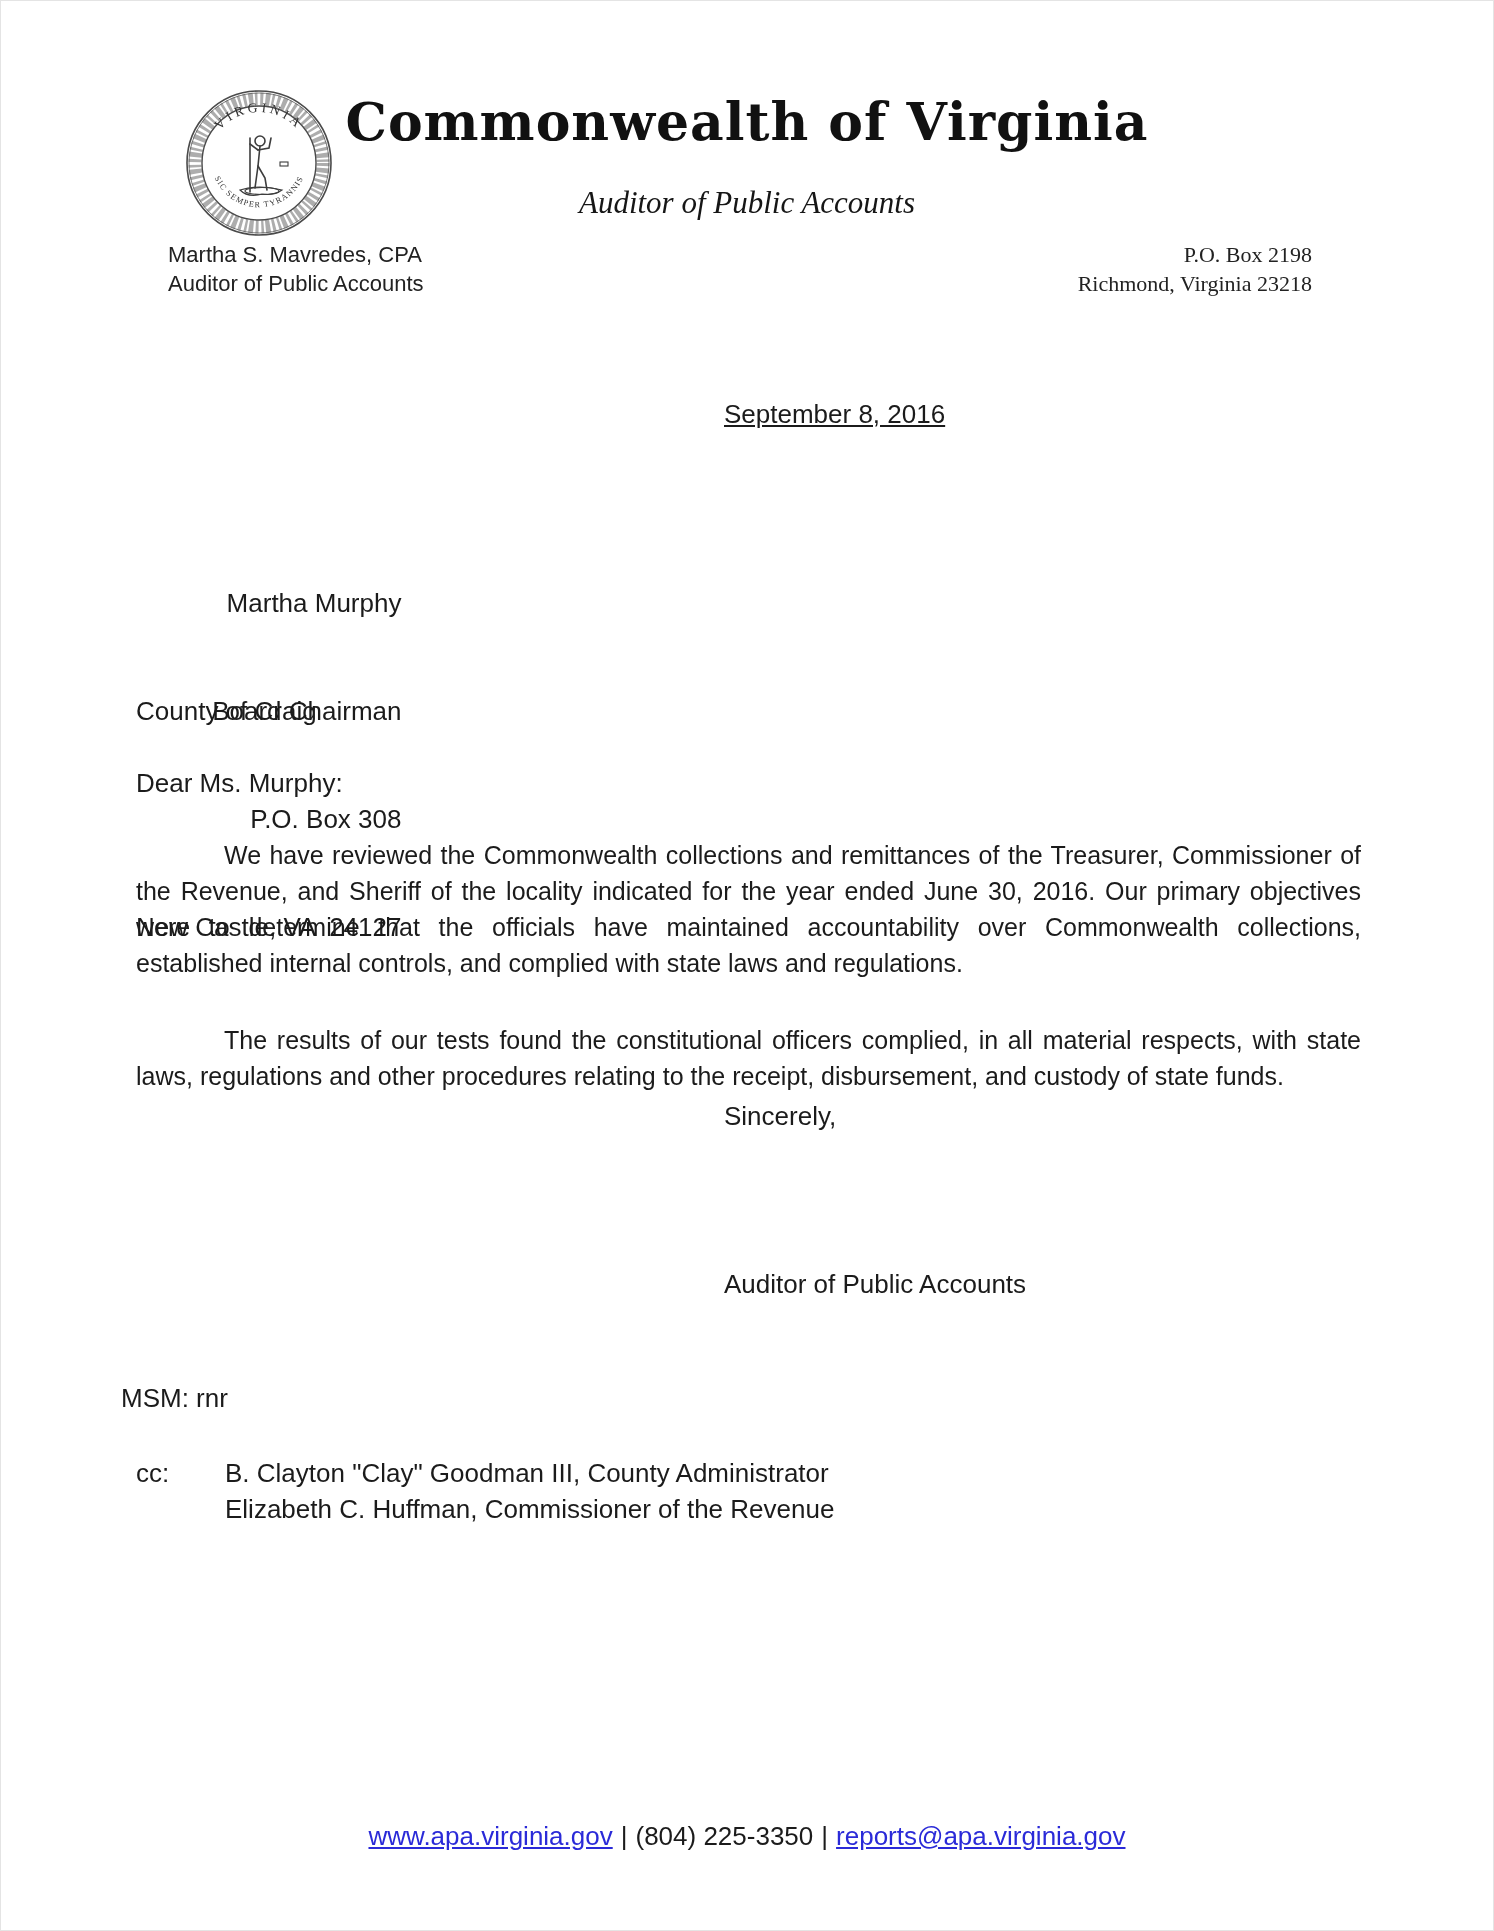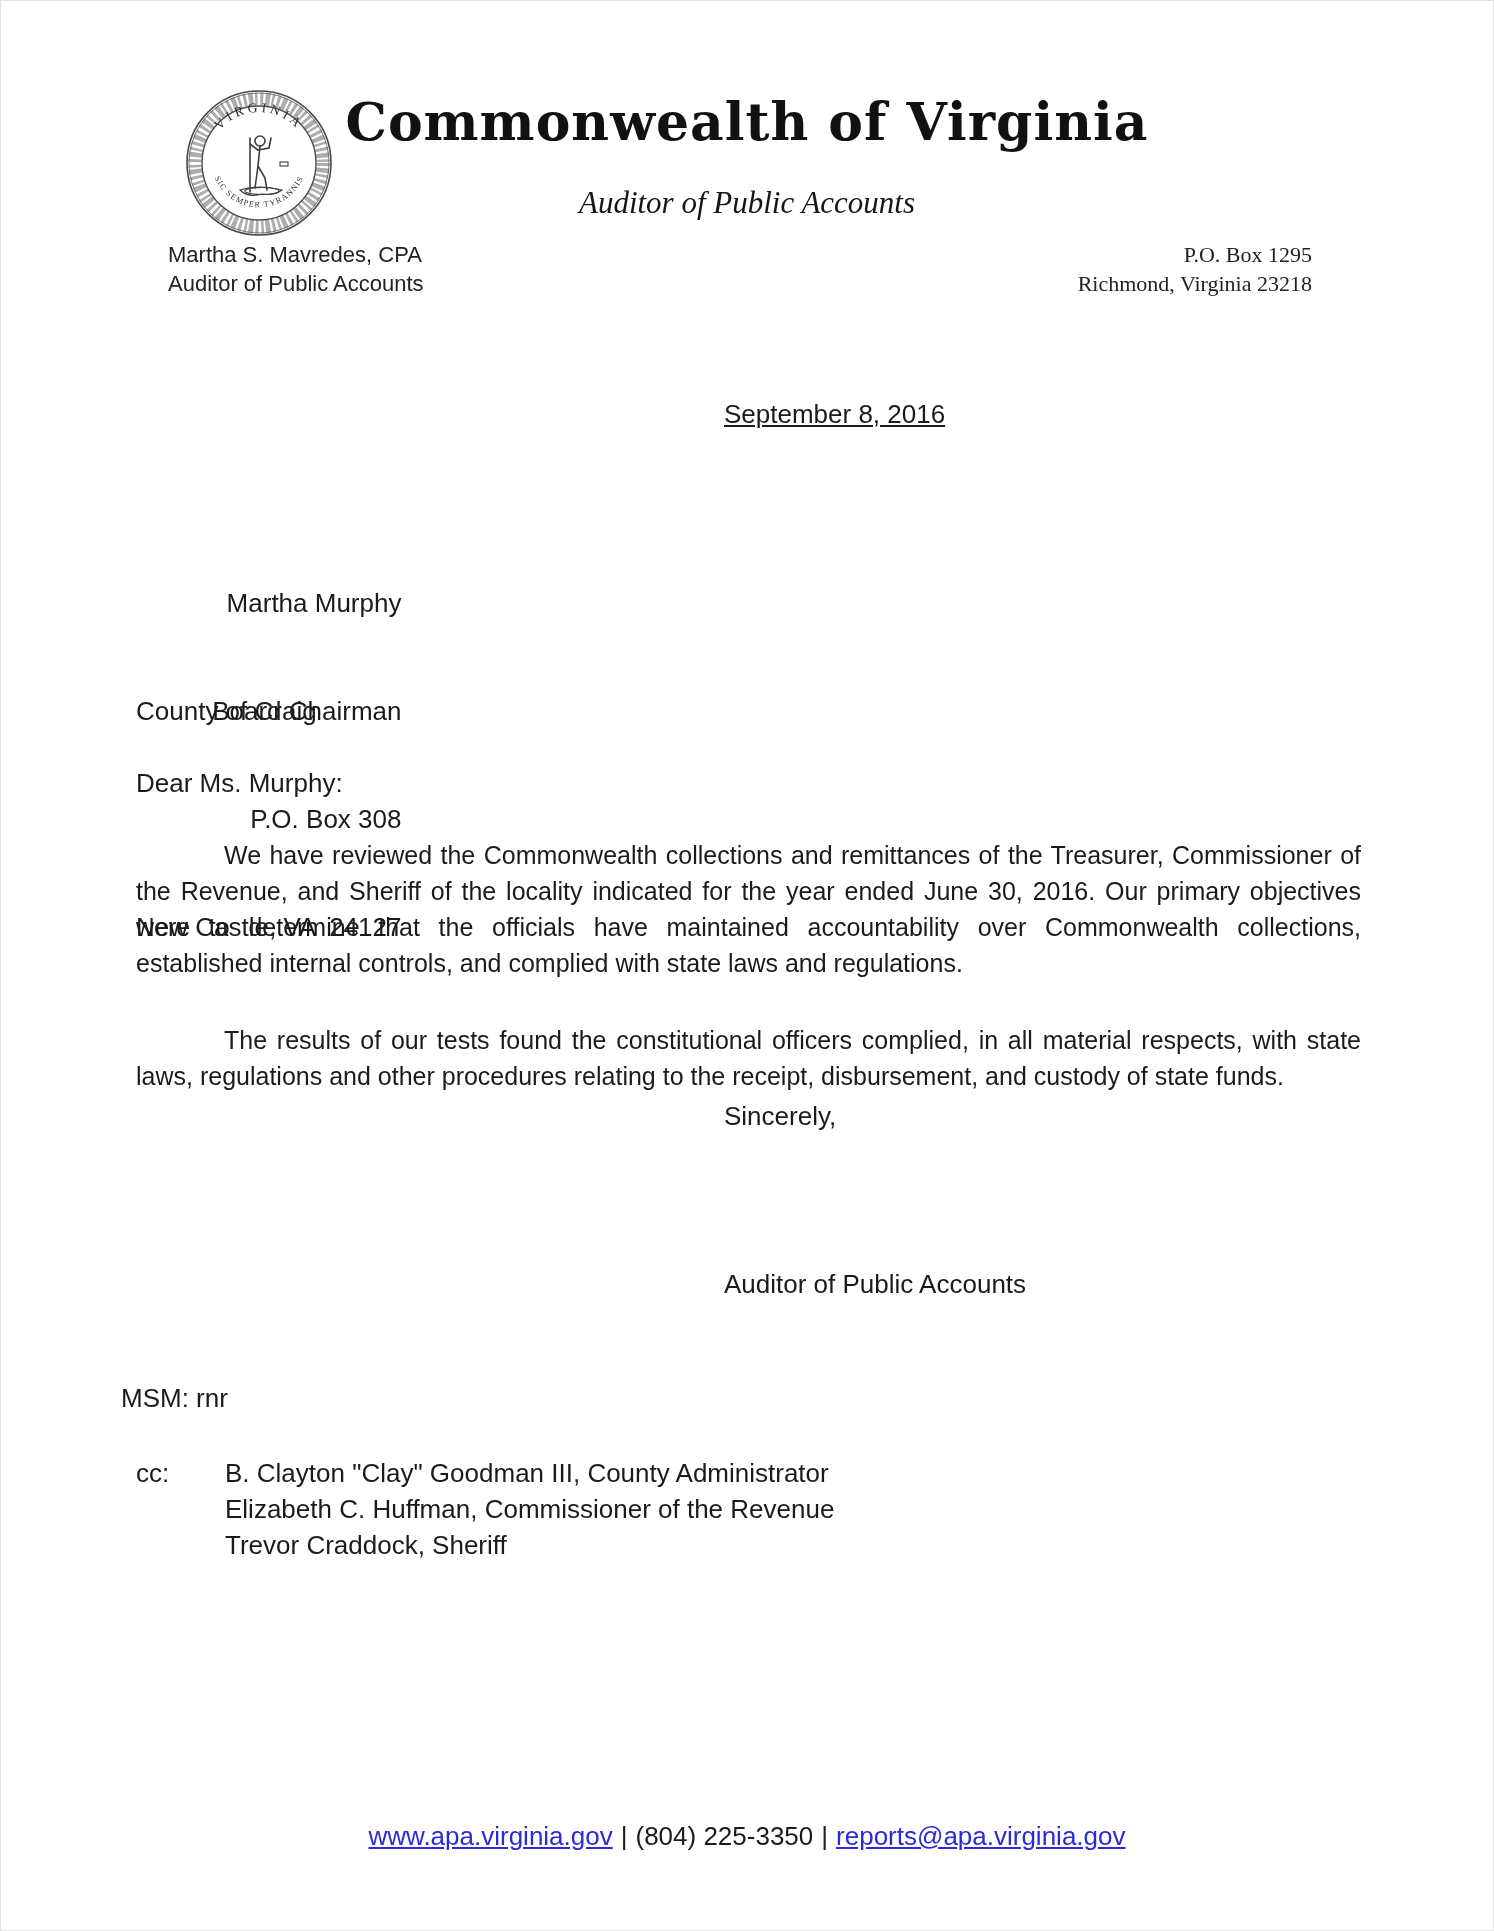--- a/index.html
+++ b/index.html
@@ -106,21 +106,21 @@
 
   <div class="org-title">Commonwealth of Virginia</div>
   <div class="org-subtitle">Auditor of Public Accounts</div>
 
   <div class="official-block">
     <div>Martha S. Mavredes, CPA</div>
     <div>Auditor of Public Accounts</div>
   </div>
 
   <div class="po-block">
-    <div>P.O. Box 1295</div>
+    <div>P.O. Box 2198</div>
     <div>Richmond, Virginia 23218</div>
   </div>
 
   <div class="date">September 8, 2016</div>
 
   <div class="recipient">
     <div>Martha Murphy</div>
     <div>Board Chairman</div>
     <div>P.O. Box 308</div>
     <div>New Castle, VA  24127</div>
@@ -135,21 +135,20 @@
   <div class="sincerely">Sincerely,</div>
   <div class="signer-title">Auditor of Public Accounts</div>
 
   <div class="reference">MSM: rnr</div>
 
   <div class="cc-block">
     <span class="cc-label">cc:</span>
     <div class="cc-items">
       <div>B. Clayton "Clay" Goodman III, County Administrator</div>
       <div>Elizabeth C. Huffman, Commissioner of the Revenue</div>
-      <div>Trevor Craddock, Sheriff</div>
     </div>
   </div>
 
   <div class="footer">
     <a class="link" style="color: rgb(42, 42, 216);">www.apa.virginia.gov</a><span class="sep">|</span><span>(804) 225-3350</span><span class="sep">|</span><a class="link" style="color: rgb(42, 42, 216);">reports@apa.virginia.gov</a>
   </div>
 
 </div>
 
 </body></html>

